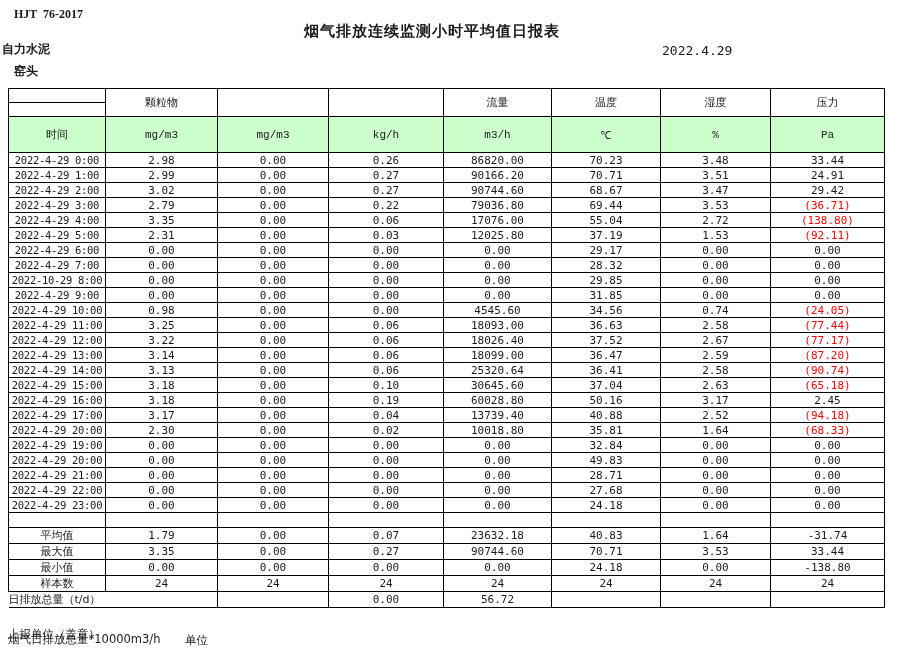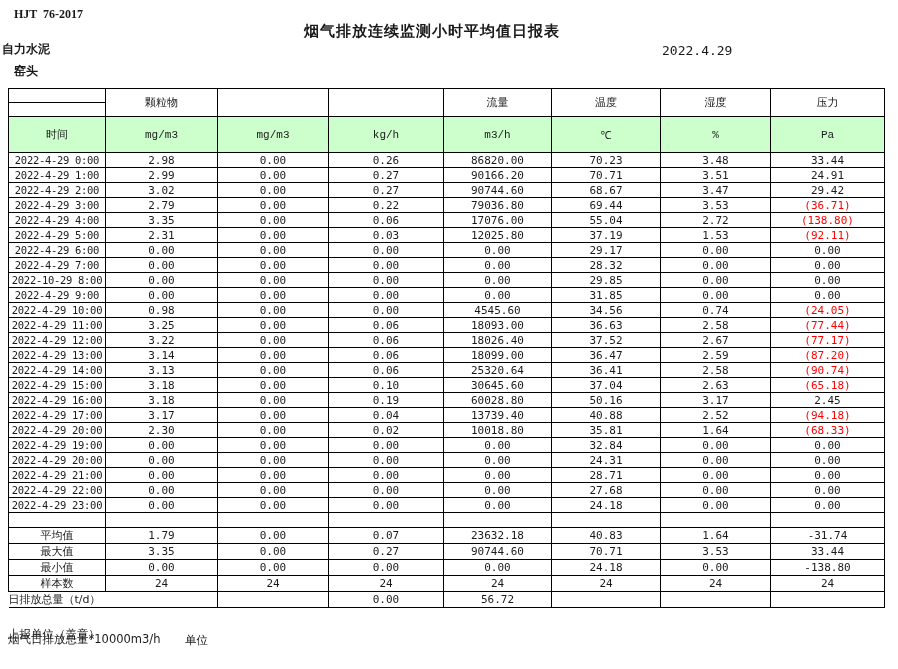--- a/index.html
+++ b/index.html
@@ -300,21 +300,21 @@
         <td class="value-cell">32.84</td>
         <td class="value-cell">0.00</td>
         <td class="value-cell">0.00</td>
       </tr>
       <tr>
         <td class="time-cell">2022-4-29 20:00</td>
         <td class="value-cell">0.00</td>
         <td class="value-cell">0.00</td>
         <td class="value-cell">0.00</td>
         <td class="value-cell">0.00</td>
-        <td class="value-cell">24.31</td>
+        <td class="value-cell">49.83</td>
         <td class="value-cell">0.00</td>
         <td class="value-cell">0.00</td>
       </tr>
       <tr>
         <td class="time-cell">2022-4-29 21:00</td>
         <td class="value-cell">0.00</td>
         <td class="value-cell">0.00</td>
         <td class="value-cell">0.00</td>
         <td class="value-cell">0.00</td>
         <td class="value-cell">28.71</td>

